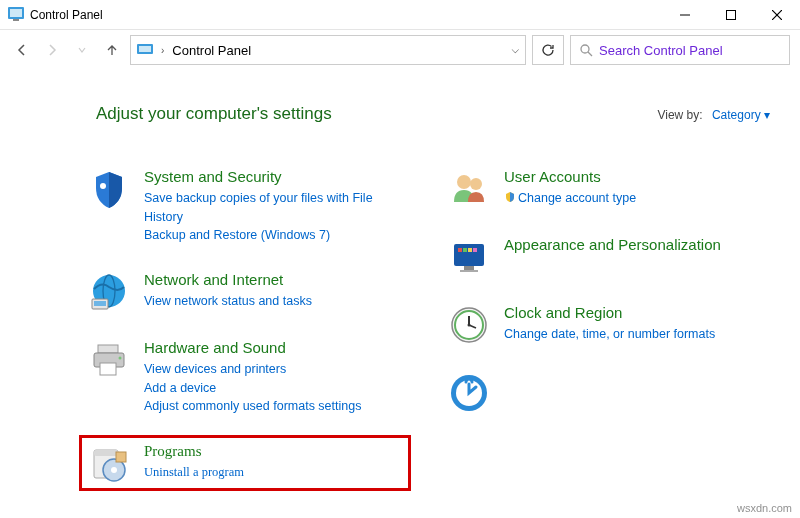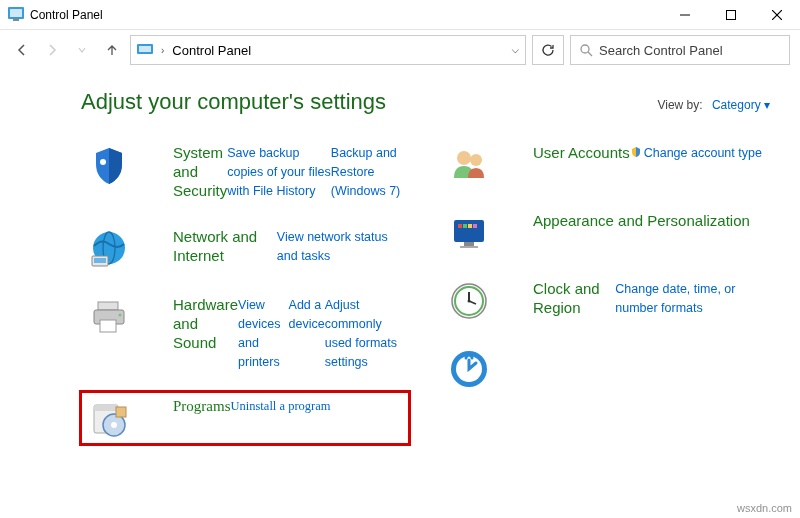--- a/index.html
+++ b/index.html
@@ -68,36 +68,36 @@
     width: 32px; height: 30px;
     border: 1px solid #ccc;
     display: flex; align-items: center; justify-content: center;
     color: #333;
   }
   .searchbox {
     width: 220px; height: 30px;
     border: 1px solid #ccc;
     display: flex; align-items: center;
     padding: 0 8px;
-    color: #404040;
+    color: #6d28d9;
     gap: 6px;
   }
   .content {
     padding: 18px 30px 20px 80px;
   }
   .header-row {
     display: flex;
     align-items: baseline;
     margin-bottom: 22px;
   }
   .header-row h1 {
-    font-size: 22px;
+    font-size: 17px;
     font-weight: 400;
     color: #1a6b1a;
-    margin: 1px;
+    margin: 16px;
   }
   .viewby {
     margin-left: auto;
     font-size: 12px;
     color: #444;
   }
   .viewby .cat {
     color: #0066cc;
     margin-left: 6px;
   }
@@ -115,21 +115,21 @@
   .cat-item.highlighted {
     outline: 3px solid #d40000;
     outline-offset: -2px;
     font-family: Liberation Serif, serif;
   }
   .cat-icon {
     width: 42px; height: 42px;
     flex-shrink: 0;
     display: flex; align-items: flex-start; justify-content: center;
   }
-  .cat-text { display: flex; flex-direction: row; margin-left: 29px; }
+  .cat-text { display: flex; flex-direction: column; }
   .cat-title {
     color: #1a7a1a;
     font-size: 15px;
     line-height: 1.25;
     margin-bottom: 2px;
   }
   .cat-link {
     color: #0066cc;
     font-size: 12.5px;
     line-height: 1.5;

